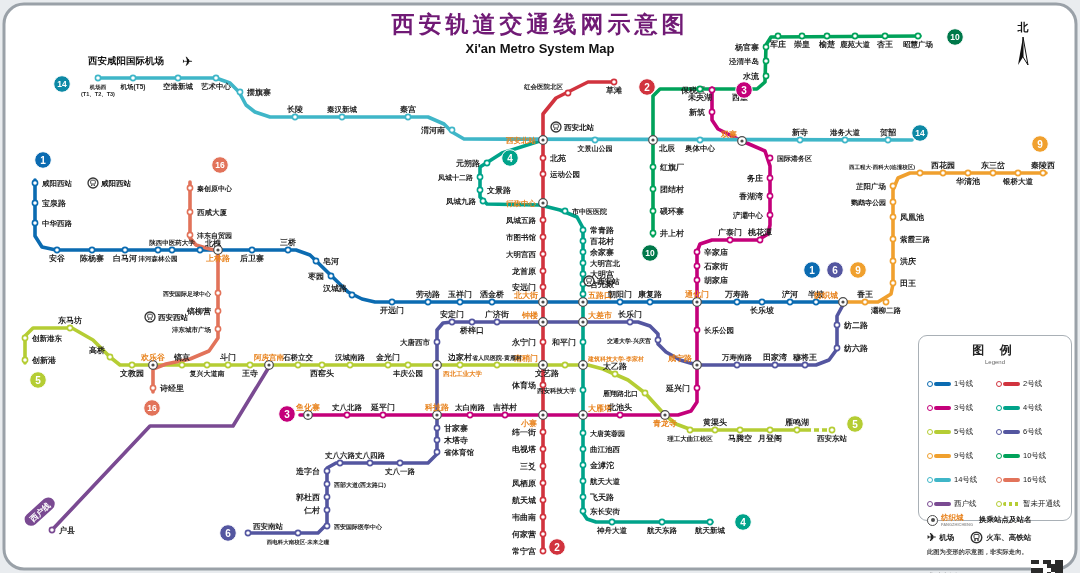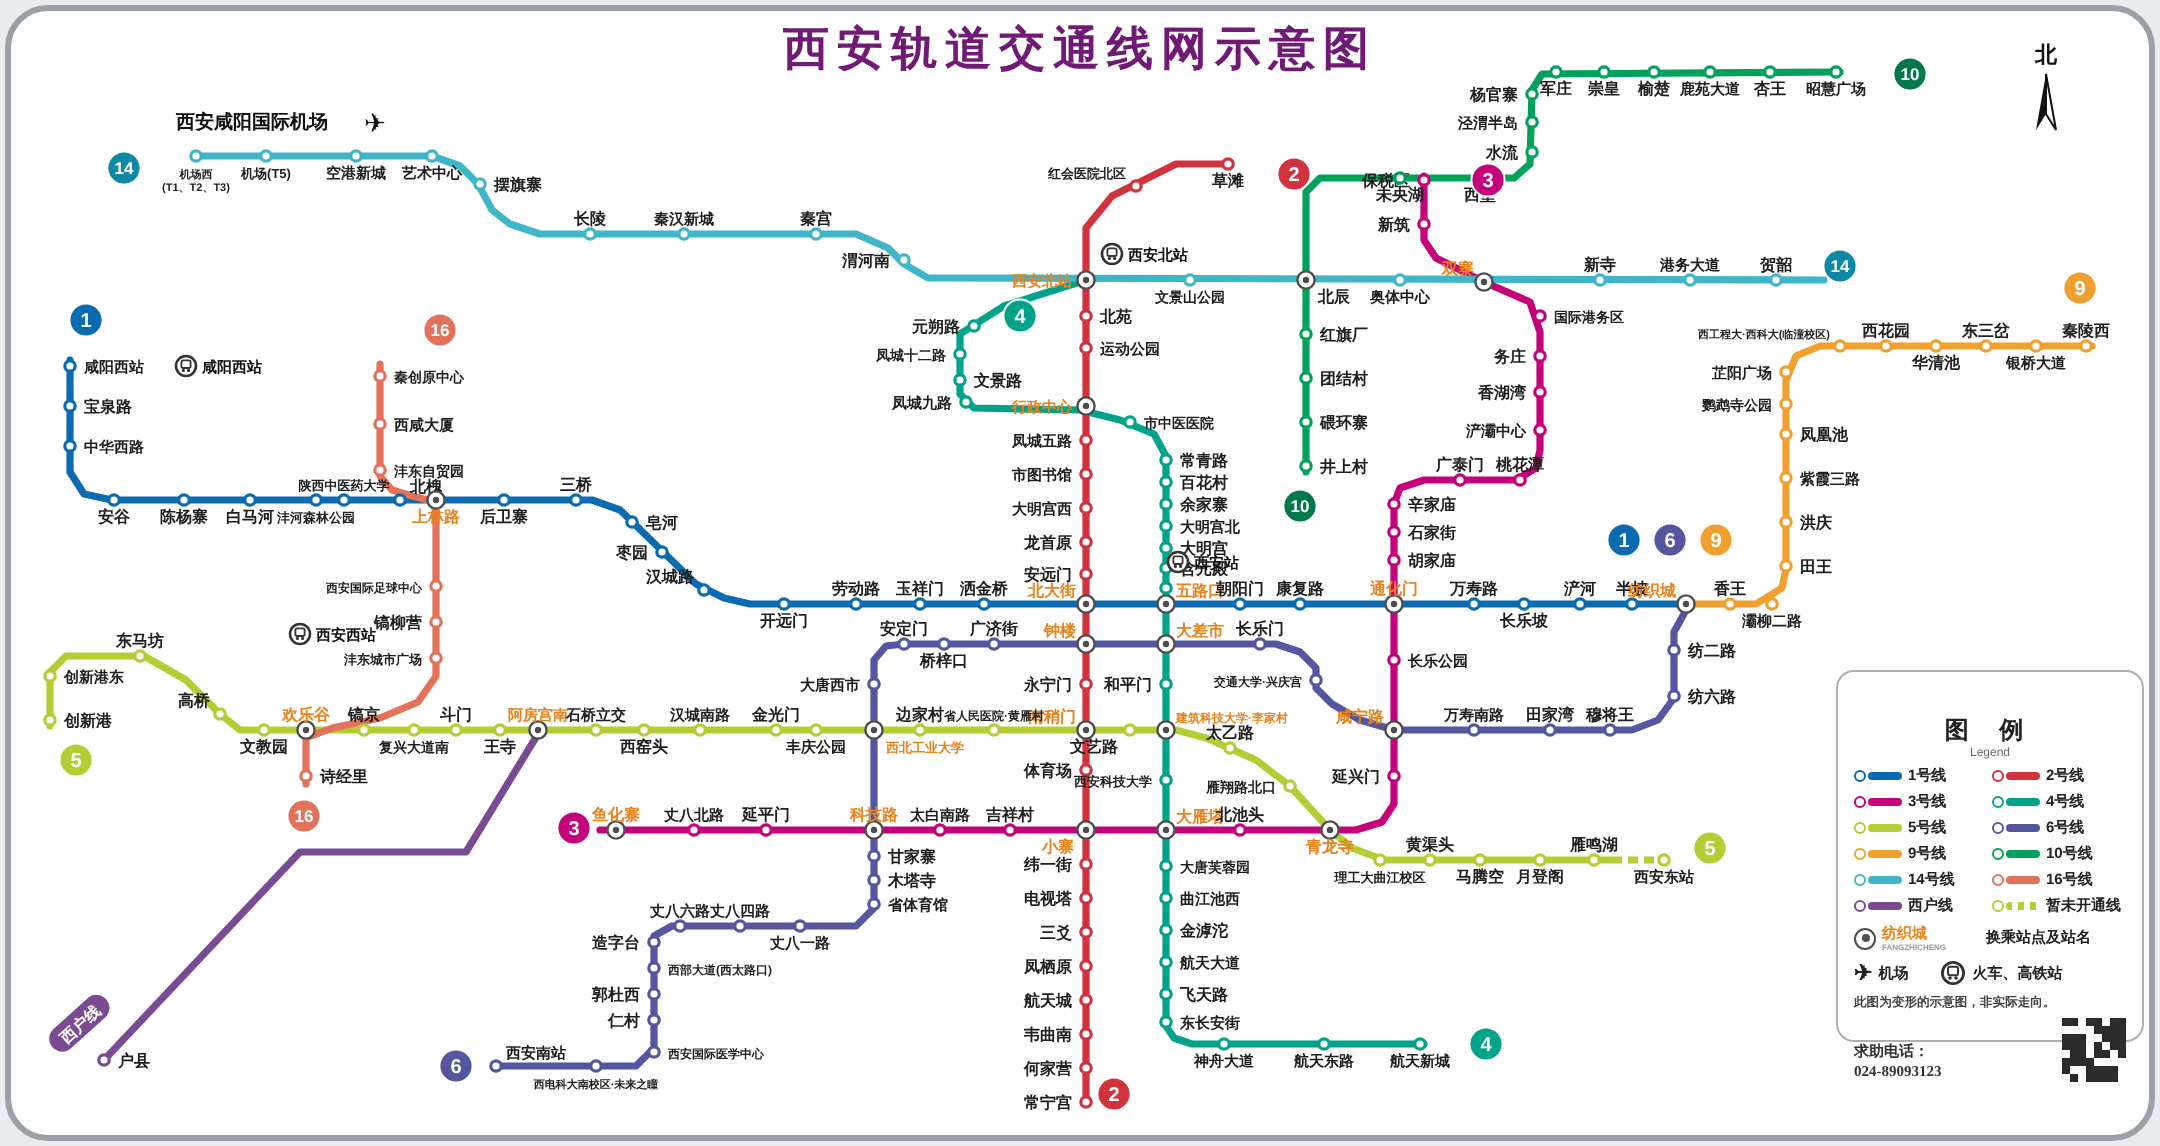--- a/index.html
+++ b/index.html
@@ -4,25 +4,25 @@
 <style>
   html,body{margin:0;padding:0;background:#e9ecef;font-family:"Liberation Sans",sans-serif;}
   .stage{position:relative;width:1080px;height:573px;overflow:hidden;}
   #map-svg{position:absolute;left:0;top:0;}
   .title{position:absolute;top:9px;left:0;right:0;text-align:center;pointer-events:none;}
   .title .zh{font-size:23px;font-weight:bold;color:#701a75;letter-spacing:4px;}
   .title .en{font-size:13px;font-weight:bold;color:#121212;margin-top:1px;}
   .compass{position:absolute;top:20px;right:46px;text-align:center;color:#111;width:22px;}
   .compass .n{font-size:11px;font-weight:bold;}
   .legend{position:absolute;right:8px;top:335px;width:154px;height:186px;background:#fff;
-          border:1.5px solid #a9b0b6;border-radius:9px;padding:21px 8px;box-sizing:border-box;}
+          border:1.5px solid #a9b0b6;border-radius:9px;padding:6px 8px;box-sizing:border-box;}
   .legend h3{margin:0;text-align:center;font-size:12px;letter-spacing:6px;color:#222;}
   .legend .sub{text-align:center;font-size:6px;color:#666;margin-bottom:3px;}
   .l-items{display:grid;grid-template-columns:1fr 1fr;gap:3px 2px;}
-  .l-item{display:flex;align-items:center;font-size:7.5px;font-weight:bold;color:#222;white-space:nowrap;}
+  .l-item{display:flex;align-items:center;font-size:7.5px;font-weight:normal;color:#222;white-space:nowrap;margin-top:11px;}
   .dot{width:4px;height:4px;border-radius:50%;border:1.5px solid var(--c);background:#fff;flex:0 0 auto;}
   .bar{width:17px;height:4px;background:var(--c);border-radius:2px;margin:0 3px 0 1px;flex:0 0 auto;}
   .bar.dashed{background:repeating-linear-gradient(90deg,var(--c) 0 3px,#fff 3px 6px);}
   .l-row{display:flex;align-items:center;margin-top:4px;font-size:7.5px;font-weight:bold;color:#222;}
   .ticon{width:11px;height:11px;border-radius:50%;border:1.5px solid #4d4d4d;background:#fff;box-sizing:border-box;
          display:inline-flex;align-items:center;justify-content:center;flex:0 0 auto;margin-right:3px;}
   .ticon b{width:4px;height:4px;border-radius:50%;background:#4d4d4d;}
   .orange{color:#e8821c;}
   .tsmall{font-size:4px;color:#999;line-height:4px;}
   .note{font-size:6.3px;color:#444;margin-top:4px;font-weight:bold;}
@@ -556,20 +556,21 @@
       <text x="126" y="64" text-anchor="middle" font-size="9.5" font-weight="bold" fill="#111">西安咸阳国际机场</text>
       <text x="182" y="66" font-size="13" fill="#111">✈</text>
       <g transform="translate(40,512) rotate(-42)">
         <rect x="-18" y="-7" width="36" height="13" rx="6.5" fill="#7a4a92"></rect>
         <text x="0" y="3" text-anchor="middle" font-size="8" font-weight="bold" fill="#fff">西户线</text>
       </g>
     </svg>
 
   <div class="title">
     <div class="zh">西安轨道交通线网示意图</div>
+    <div class="en">Xi'an Metro System Map</div>
   </div>
 
   <div class="compass">
     <div class="n">北</div>
     <svg width="16" height="34" viewBox="0 0 16 34">
       <polygon points="8,2 3,30 8,22" fill="#111"></polygon>
       <polygon points="8,2 13,30 8,22" fill="#fff" stroke="#111" stroke-width="1"></polygon>
     </svg>
   </div>
 
@@ -640,21 +641,21 @@
       </div>
 
     <div class="l-row">
       <span class="ticon">
           <b></b>
         </span>
       <span>
         <span class="orange">纺织城</span>
         <div class="tsmall">FANGZHICHENG</div>
       </span>
-      <span style="margin-left:20px">换乘站点及站名</span>
+      <span style="margin-left:6px">换乘站点及站名</span>
     </div>
 
     <div class="l-row">
       <span class="plane">✈</span>
       <span>机场</span>
       <svg width="13" height="13" viewBox="0 0 13 13" style="margin:0 3px 0 16px">
         <circle cx="6.5" cy="6.5" r="5.3" fill="#fff" stroke="#333" stroke-width="1.4"></circle>
         <rect x="4" y="3.4" width="5" height="4.2" rx="1" fill="none" stroke="#333" stroke-width="1"></rect>
         <circle cx="5" cy="9" r="0.9" fill="#333"></circle>
           <circle cx="8" cy="9" r="0.9" fill="#333"></circle>

